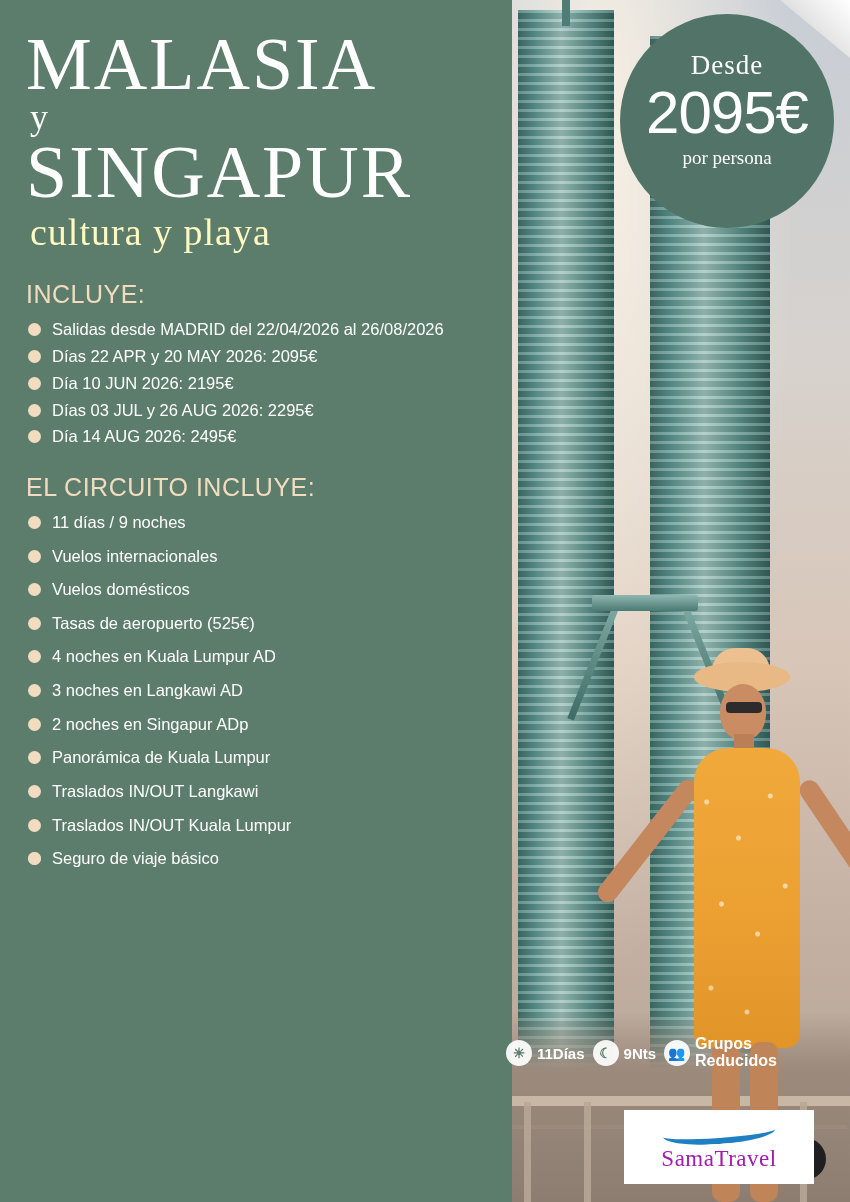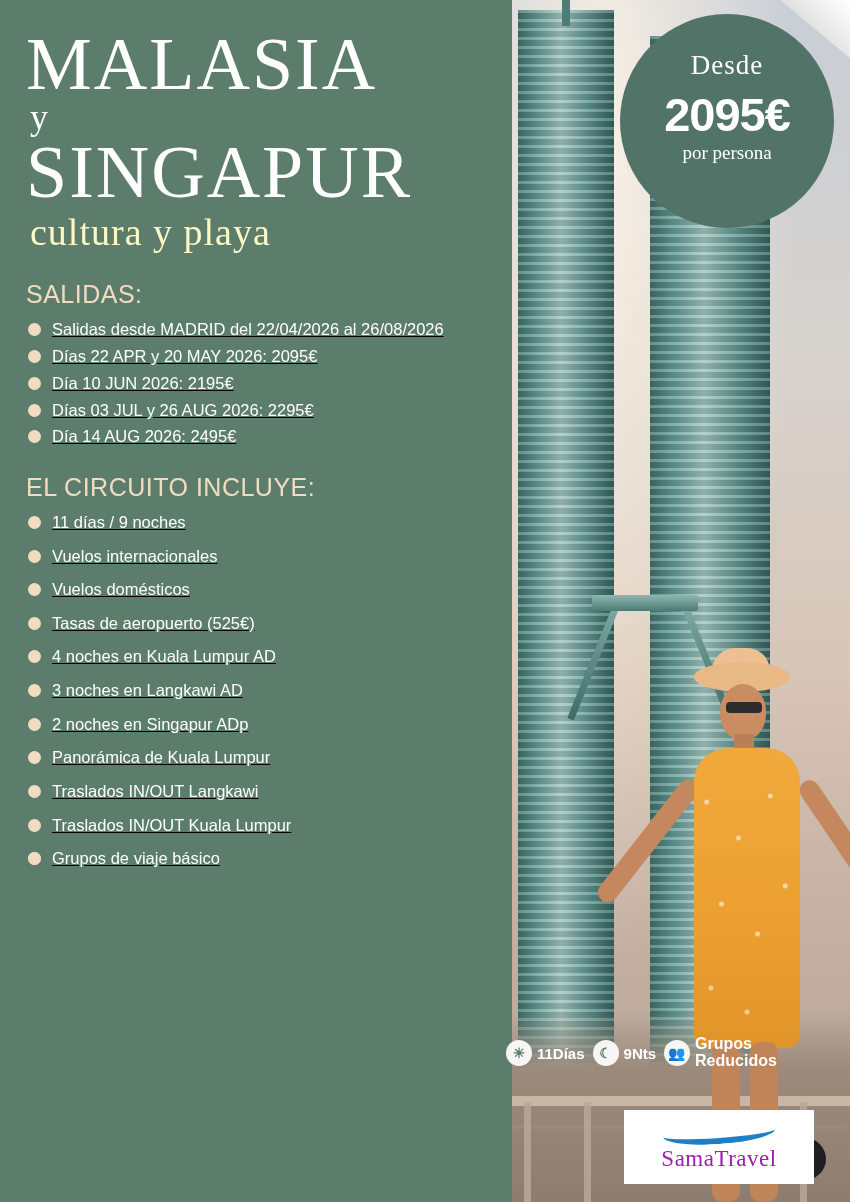--- a/index.html
+++ b/index.html
@@ -45,21 +45,21 @@
     margin-top: 4px;
     padding-left: 4px;
   }
   .section-head {
     color: #f2dcc0;
     font-size: 25px;
     letter-spacing: 0.5px;
     margin-top: 26px;
     margin-bottom: 10px;
   }
-  .bullets { list-style: none; text-decoration: underline; }
+  .bullets { list-style: none; }
   .bullets li {
     position: relative;
     color: #ffffff;
     font-size: 16.5px;
     line-height: 1.25;
     padding-left: 26px;
     margin-bottom: 7px;
   }
   .bullets li .dot {
     position: absolute;
@@ -199,25 +199,25 @@
     color: #ffffff;
     text-align: center;
     padding-top: 36px;
   }
   .price-desde {
     font-family: "Liberation Serif", serif;
     font-size: 27px; letter-spacing: 1px;
   }
   .price-amount {
     font-family: "Liberation Sans", sans-serif;
-    font-weight: bold;
-    font-size: 47px;
+    font-weight: normal;
+    font-size: 60px;
     letter-spacing: -1px;
     line-height: 1.0;
-    margin-top: 10px;
+    margin-top: 2px;
   }
   .price-person {
     font-family: "Liberation Serif", serif;
     font-size: 19px;
     margin-top: 4px;
   }
   .corner-curl {
     position: absolute; right: 0; top: 0;
     width: 70px; height: 58px;
     background: linear-gradient(225deg, #ffffff 0%, #e6e6e6 45%, #bdbdbd 100%);
@@ -316,21 +316,21 @@
     </div>
   </div>
 
   <div class="left-panel">
     <div class="title-main">MALASIA</div>
     <div class="title-y">y</div>
     <div class="title-main">SINGAPUR</div>
     <div class="title-sub">cultura y playa</div>
 
     <div class="salidas">
-      <div class="section-head">SALIDAS:</div>
+      <div class="section-head">INCLUYE:</div>
       <ul class="bullets">
         <li><span class="dot"></span><span>Salidas desde MADRID del 22/04/2026 al 26/08/2026</span></li>
       </ul>
     </div>
 
     <div class="precios">
       <ul class="bullets">
         <li><span class="dot"></span><span>Días 22 APR y 20 MAY 2026: 2095€</span></li>
         <li><span class="dot"></span><span>Día 10 JUN 2026: 2195€</span></li>
         <li><span class="dot"></span><span>Días 03 JUL y  26 AUG 2026: 2295€</span></li>
@@ -345,21 +345,21 @@
         <li><span class="dot"></span><span>Vuelos internacionales</span></li>
         <li><span class="dot"></span><span>Vuelos domésticos</span></li>
         <li><span class="dot"></span><span>Tasas de aeropuerto (525€)</span></li>
         <li><span class="dot"></span><span>4 noches en Kuala Lumpur AD</span></li>
         <li><span class="dot"></span><span>3 noches en Langkawi AD</span></li>
         <li><span class="dot"></span><span>2 noches en Singapur ADp</span></li>
         <li><span class="dot"></span><span>Panorámica de Kuala Lumpur</span></li>
         <li><span class="dot"></span><span>Traslados IN/OUT Langkawi</span></li>
         <li><span class="dot"></span><span>Traslados IN/OUT Kuala Lumpur</span></li>
         <li><span class="dot"></span></li>
-        <li><span class="dot"></span><span>Grupos de viaje básico</span></li>
+        <li><span class="dot"></span><span>Seguro de viaje básico</span></li>
       </ul>
     </div>
   </div>
 
   <div class="price-badge">
     <div class="price-desde">Desde</div>
     <div class="price-amount">2095€</div>
     <div class="price-person">por persona</div>
   </div>
   <div class="corner-curl"></div>

